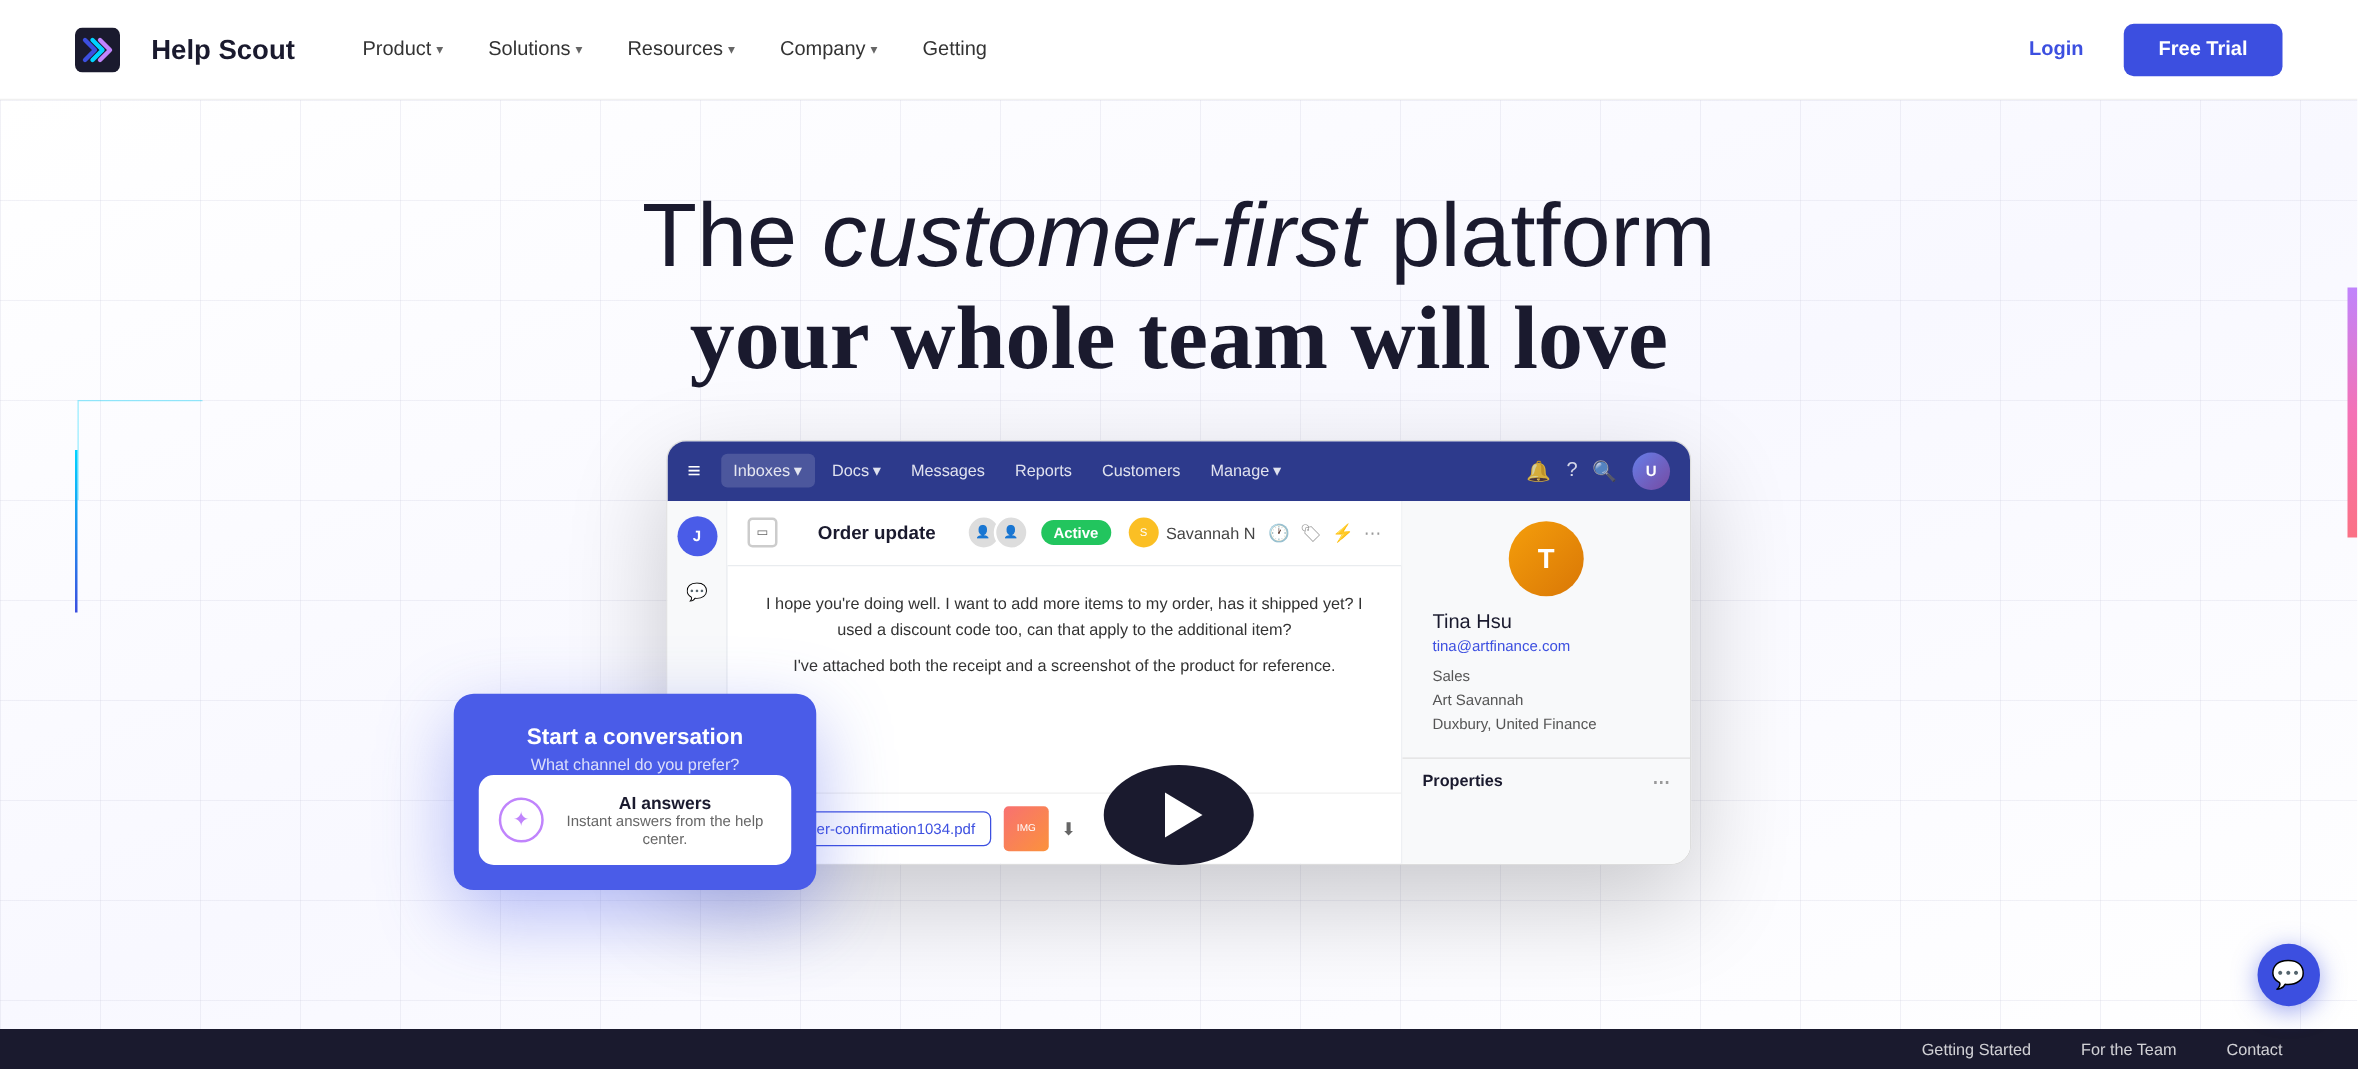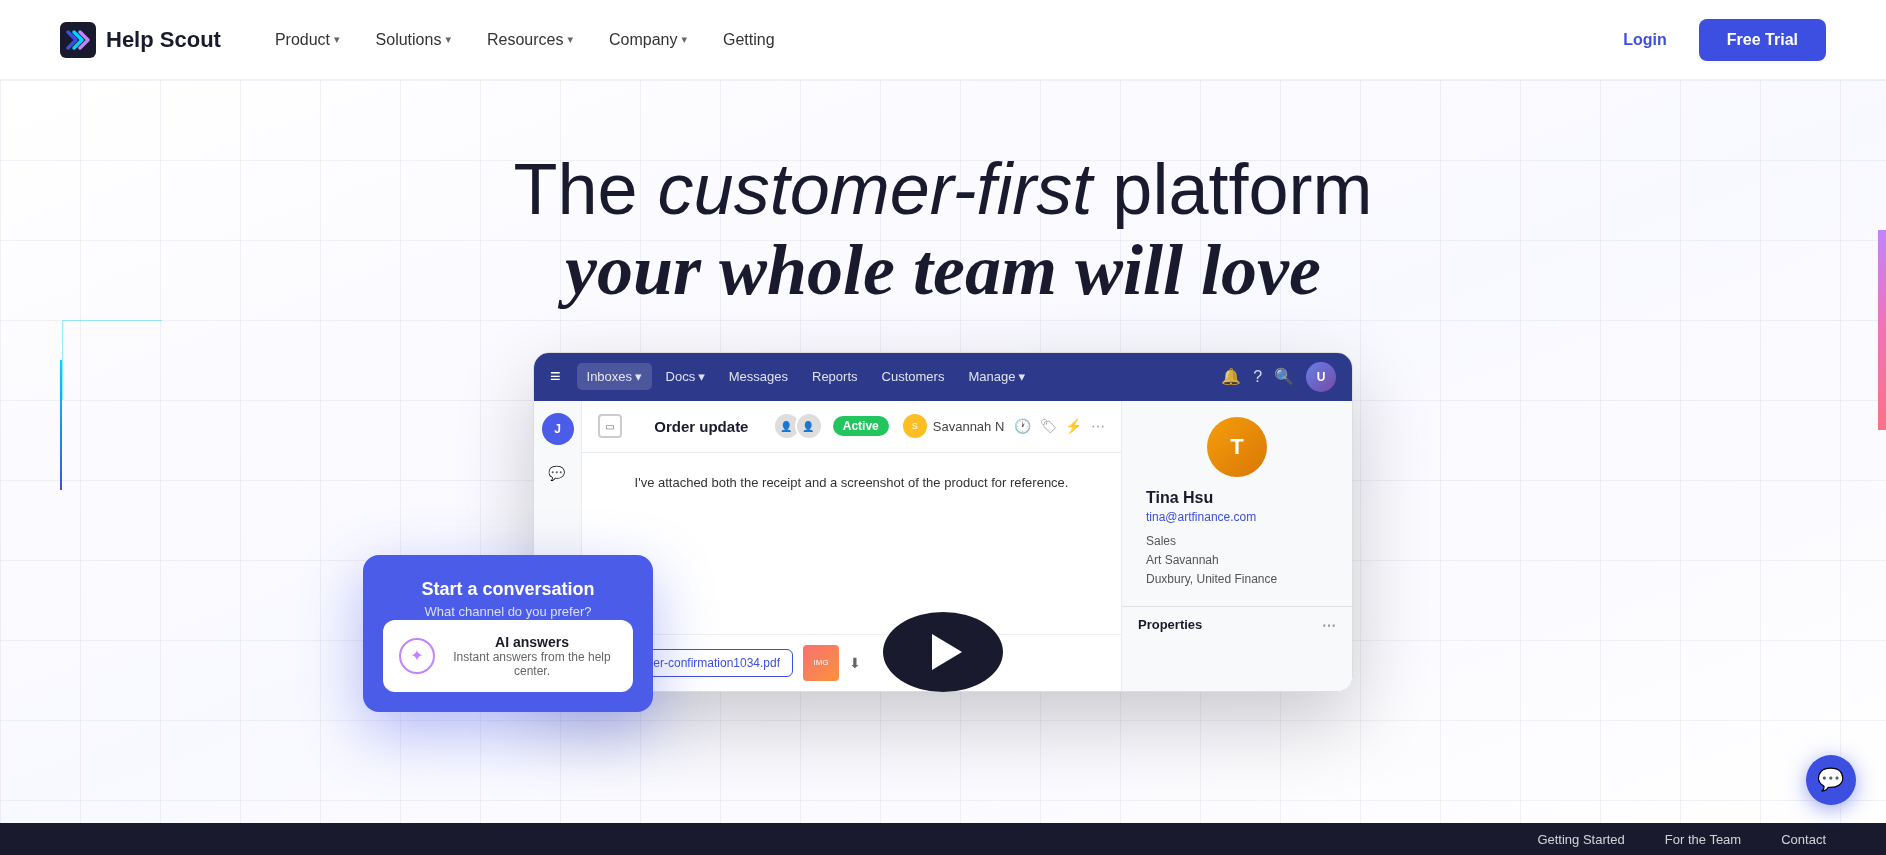--- a/index.html
+++ b/index.html
@@ -12,21 +12,21 @@
       padding: 0 60px;
       height: 80px;
       background: #fff;
       border-bottom: 1px solid #f0f0f0;
       position: relative;
       z-index: 100;
     }
     .logo-area {
       display: flex;
       align-items: center;
-      gap: 10px;
+      gap: 25px;
       margin-right: 40px;
       text-decoration: none;
     }
     .logo-icon {
       width: 36px;
       height: 36px;
     }
     .logo-text {
       font-size: 22px;
       font-weight: 700;
@@ -139,21 +139,20 @@
     .hero-title .line1 em {
       font-style: italic;
       font-family: Liberation Sans, sans-serif;
     }
     .hero-title .line2 {
       font-size: 72px;
       font-weight: 900;
       color: #1a1a2e;
       line-height: 1.15;
       font-family: Georgia, serif;
-      font-style: italic;
     }
 
     
     .app-preview {
       position: relative;
       z-index: 2;
       max-width: 1100px;
       margin: 0 auto;
       display: flex;
       justify-content: center;
@@ -465,21 +464,21 @@
       display: flex;
       align-items: center;
       justify-content: center;
       font-size: 22px;
       color: #fff;
       font-weight: 700;
       overflow: hidden;
     }
     .customer-name {
       font-size: 16px;
-      font-weight: 700;
+      font-weight: 400;
       color: #1a1a2e;
       margin-bottom: 3px;
     }
     .customer-email {
       font-size: 12px;
       color: #3c4fe0;
       margin-bottom: 8px;
     }
     .customer-detail {
       font-size: 12px;
@@ -677,20 +676,21 @@
             </div>
             <div class="conv-actions">
               <span>🕐</span>
               <span>🏷</span>
               <span>⚡</span>
               <span>⋯</span>
             </div>
           </div>
 
           <div class="conv-body">
+            <p>I hope you're doing well. I want to add more items to my order, has it shipped yet? I used a discount code too, can that apply to the additional item?</p>
             <p>I've attached both the receipt and a screenshot of the product for reference.</p>
           </div>
 
           <div class="attachment-area">
             <div class="attachment-pill">
               <span>📄</span>
               <span>order-confirmation1034.pdf</span>
             </div>
             <div class="attachment-thumb">IMG</div>
             <span class="attachment-download">⬇</span>

